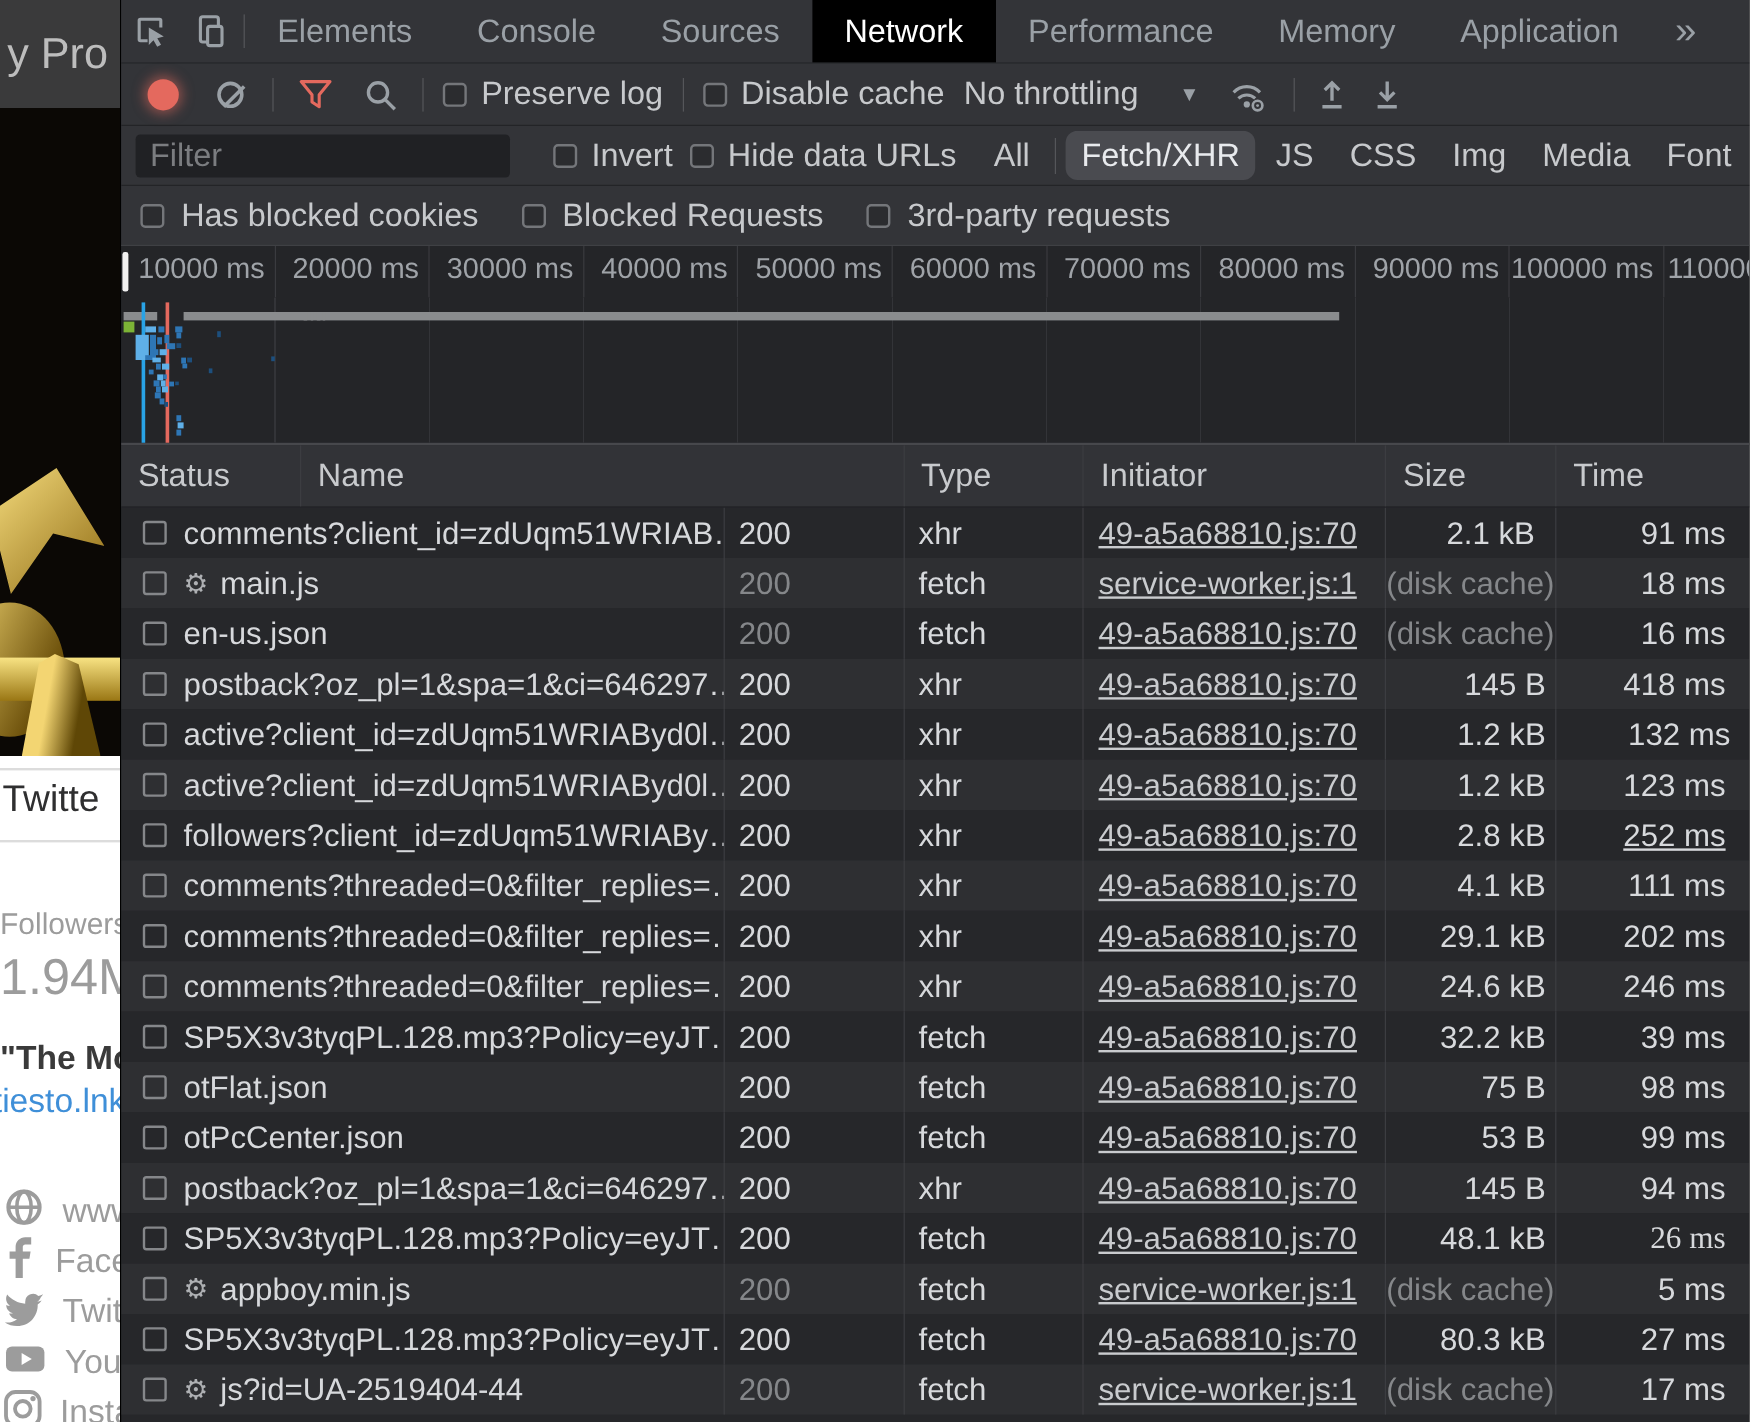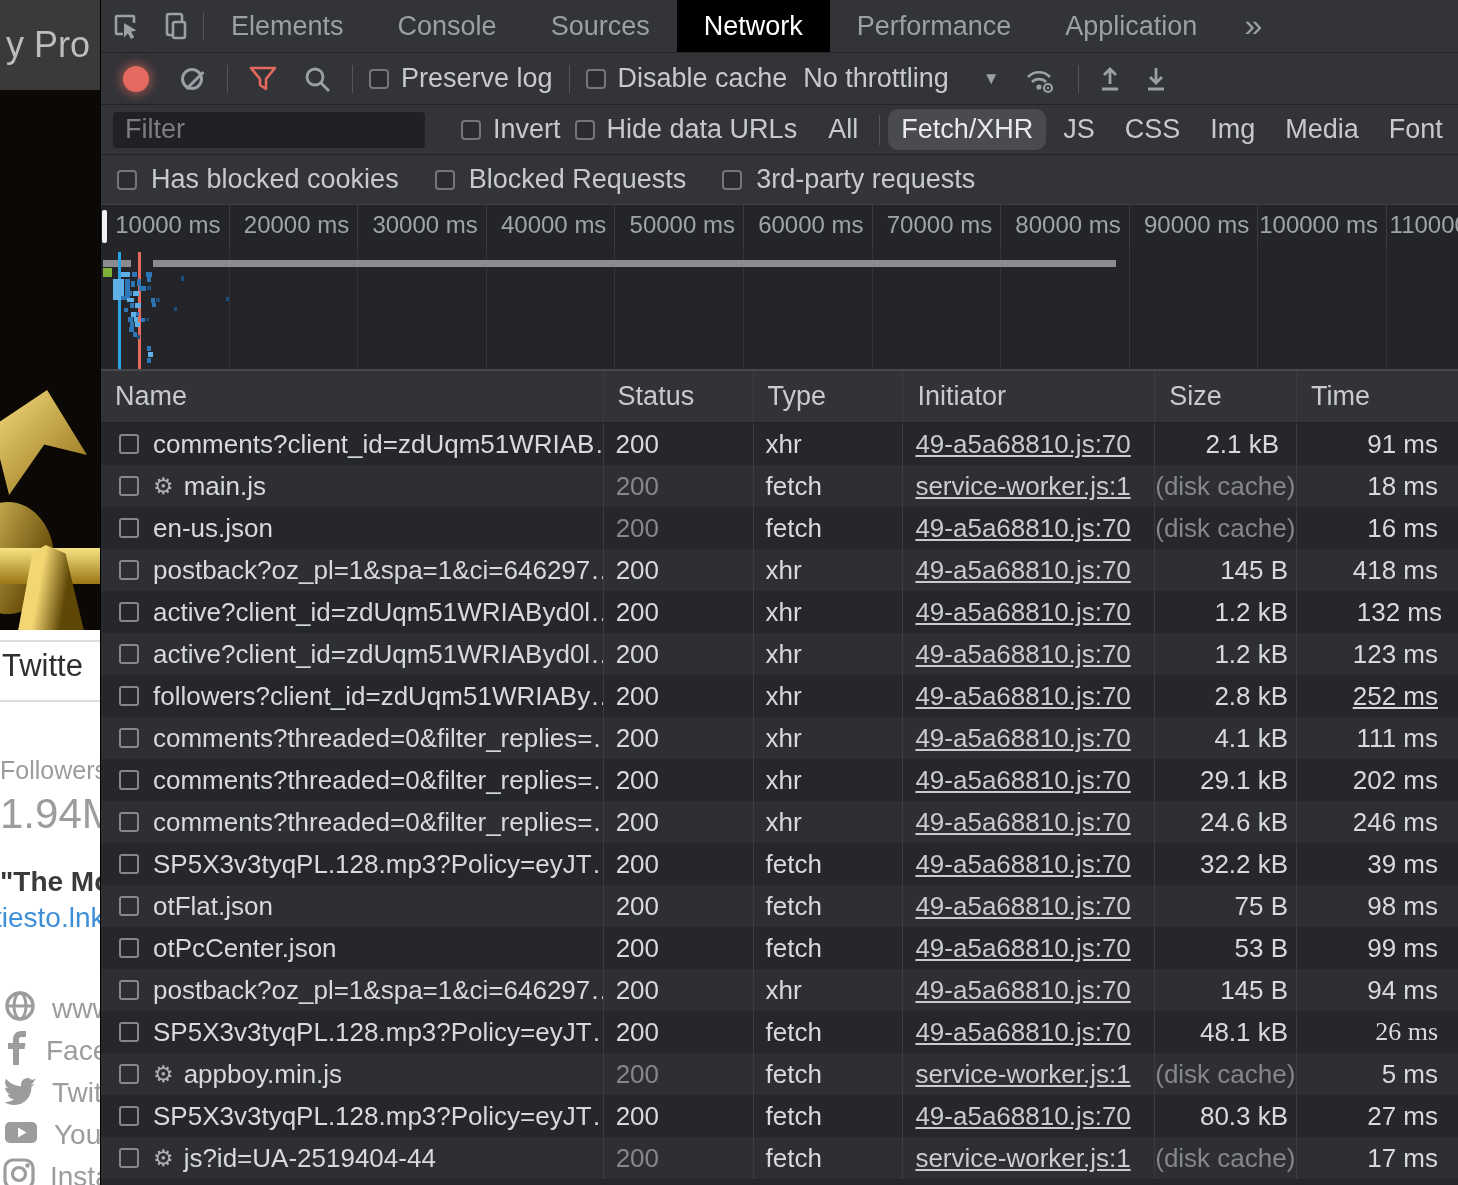--- a/index.html
+++ b/index.html
@@ -170,20 +170,21 @@
           <rect x="14" y="12" width="12" height="16" rx="2" fill="#333438" stroke="#9aa0a6" stroke-width="2.6"></rect>
         </svg>
       </div>
       <div class="sep"></div>
       <div class="tabs">
           <div class="tab">Elements</div>
           <div class="tab">Console</div>
           <div class="tab">Sources</div>
           <div class="tab active">Network</div>
           <div class="tab">Performance</div>
+          <div class="tab">Memory</div>
           <div class="tab">Application</div>
         </div>
       <div class="more">»</div>
     </div>
 
     <div class="toolbar">
       <div class="rec"></div>
       <div class="block"></div>
       <div class="sep"></div>
       <svg width="30" height="30" viewBox="0 0 30 30" style="margin:0 4px;">
@@ -319,22 +320,22 @@
           <div class="bar" style="left: 28px; top: 79px; width: 5px; height: 5px; background: rgb(46, 118, 181);"></div>
           <div class="bar" style="left: 32px; top: 84px; width: 4px; height: 5px; background: rgb(46, 118, 181);"></div>
           <div class="bar" style="left: 36px; top: 87px; width: 3px; height: 4px; background: rgb(29, 79, 125);"></div>
           <div class="bar" style="left: 46px; top: 98px; width: 4px; height: 5px; background: rgb(46, 118, 181);"></div>
           <div class="bar" style="left: 47px; top: 104px; width: 5px; height: 5px; background: rgb(95, 176, 232);"></div>
           <div class="bar" style="left: 46px; top: 110px; width: 4px; height: 5px; background: rgb(46, 118, 181);"></div>
         </div>
     </div>
 
     <div class="thead">
+        <div class="hcell" style="width: 150px;">Status</div>
         <div class="hcell" style="width: 503px;">Name</div>
-        <div class="hcell" style="width: 150px;">Status</div>
         <div class="hcell" style="width: 150px;">Type</div>
         <div class="hcell" style="width: 252px;">Initiator</div>
         <div class="hcell" style="width: 142px;">Size</div>
         <div class="hcell" style="width: 161px;">Time</div>
       </div>
     <div class="tbody">
         <div class="row odd">
           <div class="cell namecell" style="width: 503px;">
             <div class="rowcb"></div>
             <span>comments?client_id=zdUqm51WRIAB…</span>

